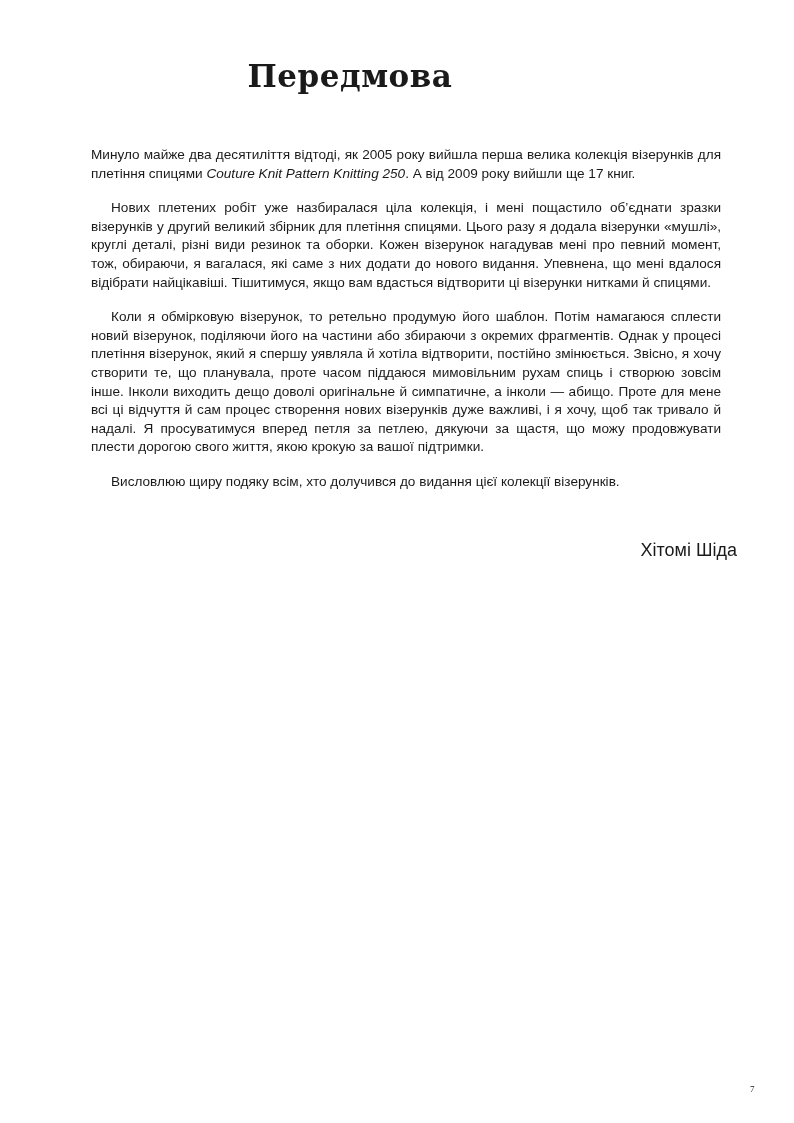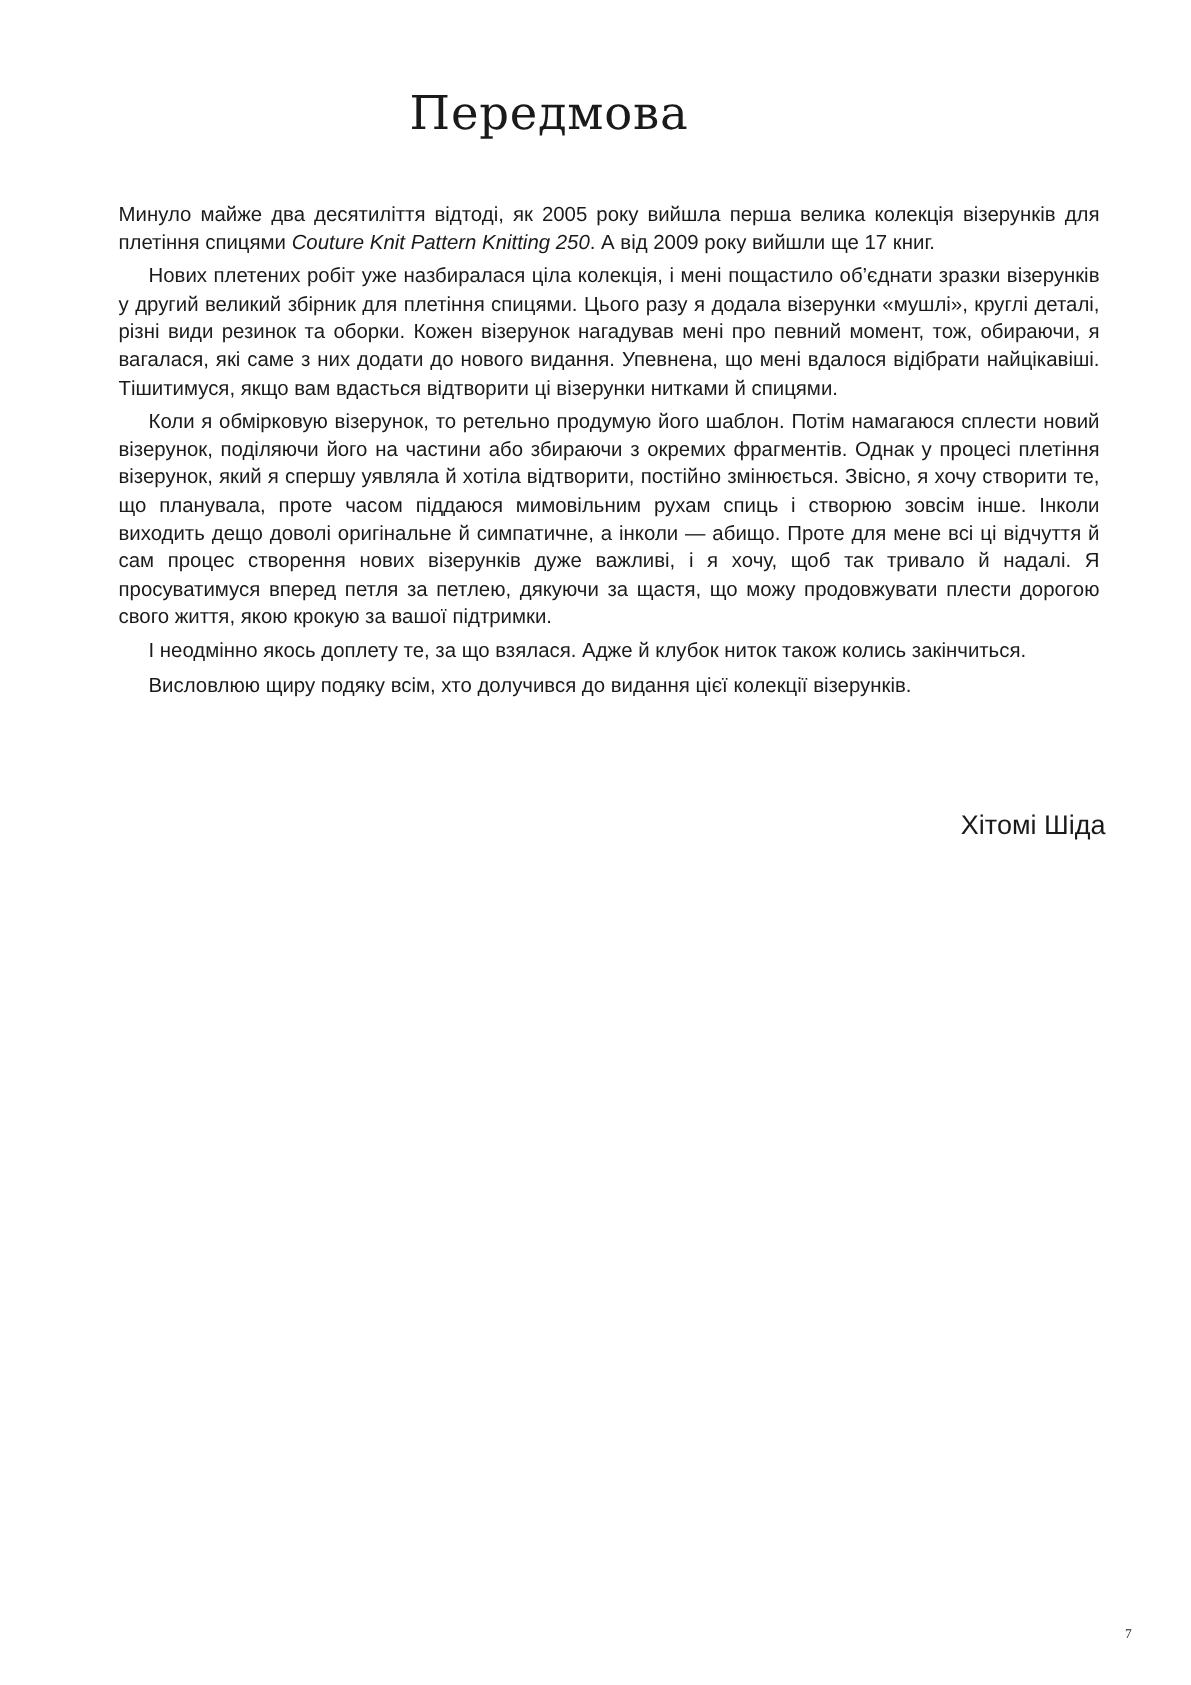--- a/index.html
+++ b/index.html
@@ -10,42 +10,42 @@
     body {
       width: 794px;
       height: 1123px;
       position: relative;
       overflow: hidden;
       color: #1a1a1a;
     }
     .page-title {
       position: absolute;
       top: 58px;
-      left: 16px;
+      left: 0;
       width: 700px;
       text-align: center;
       font-family: "DejaVu Serif", "Liberation Serif", serif;
       font-size: 31px;
-      font-weight: normal;
+      font-weight: bold;
       letter-spacing: 0.5px;
       margin: 0;
     }
     .body-text {
       position: absolute;
       top: 130px;
       left: 75px;
       width: 662px;
       font-family: "Liberation Sans", sans-serif;
       font-size: 13.6px;
       line-height: 18.6px;
       text-align: justify;
       hyphens: manual;
     }
     .body-text p {
-      margin: 4px;
+      margin: 16px;
       text-indent: 20px;
     }
     .body-text p.first {
       text-indent: 0;
     }
     .body-text em {
       font-style: italic;
     }
     .signature {
       position: absolute;
@@ -65,19 +65,18 @@
   </style>
 </head>
 <body>
 
 <h1 class="page-title">Передмова</h1>
 
 <div class="body-text">
   <p class="first"><span>Минуло майже два десятиліття відтоді, як 2005 року вийшла перша велика колекція візерунків для плетіння спицями </span><em>Couture Knit Pattern Knitting 250</em><span>. А від 2009 року вийшли ще 17 книг.</span></p>
   <p>Нових плетених робіт уже назбиралася ціла колекція, і мені пощастило об’єднати зразки візерунків у другий великий збірник для плетіння спицями. Цього разу я додала візерунки «мушлі», круглі деталі, різні види резинок та оборки. Кожен візерунок нагадував мені про певний момент, тож, обираючи, я вагалася, які саме з них додати до нового видання. Упев­нена, що мені вдалося відібрати найцікавіші. Тішитимуся, якщо вам вдасться відтворити ці візерунки нитками й спицями.</p>
   <p>Коли я обмірковую візерунок, то ретельно продумую його шаблон. Потім намагаюся сплести новий візерунок, поділяючи його на частини або збираючи з окремих фрагментів. Однак у процесі плетіння візерунок, який я спершу уявляла й хотіла відтворити, постійно змінюється. Звісно, я хочу створити те, що планувала, проте часом піддаюся мимовільним рухам спиць і створюю зовсім інше. Інколи виходить дещо доволі оригінальне й симпа­тичне, а інколи — абищо. Проте для мене всі ці відчуття й сам процес створення нових візерунків дуже важливі, і я хочу, щоб так тривало й надалі. Я просуватимуся вперед петля за петлею, дякуючи за щастя, що можу продовжувати плести дорогою свого життя, якою крокую за вашої підтримки.</p>
-  <p>І неодмінно якось доплету те, за що взялася. Адже й клубок ниток також колись закін­читься.</p>
   <p>Висловлюю щиру подяку всім, хто долучився до видання цієї колекції візерунків.</p>
 </div>
 
 <div class="signature">Хітомі Шіда</div>
 
 <div class="page-number">7</div>
 
 </body></html>

